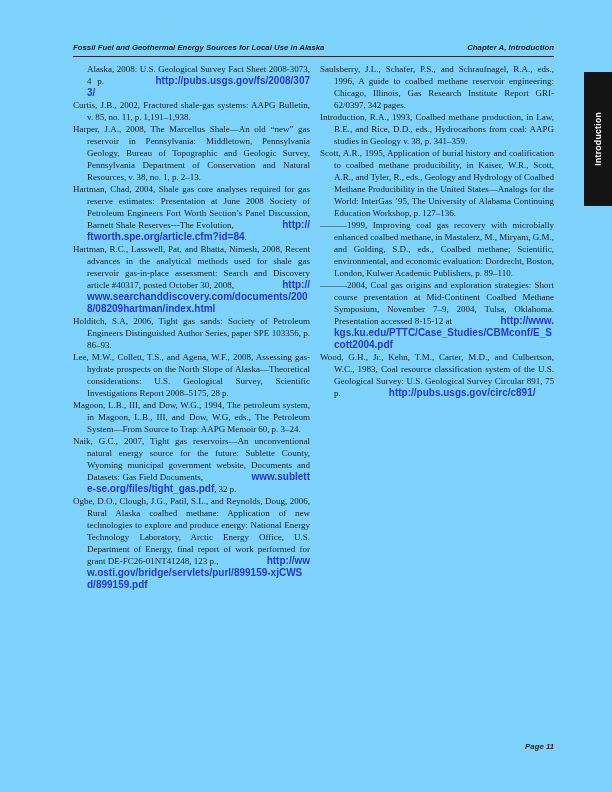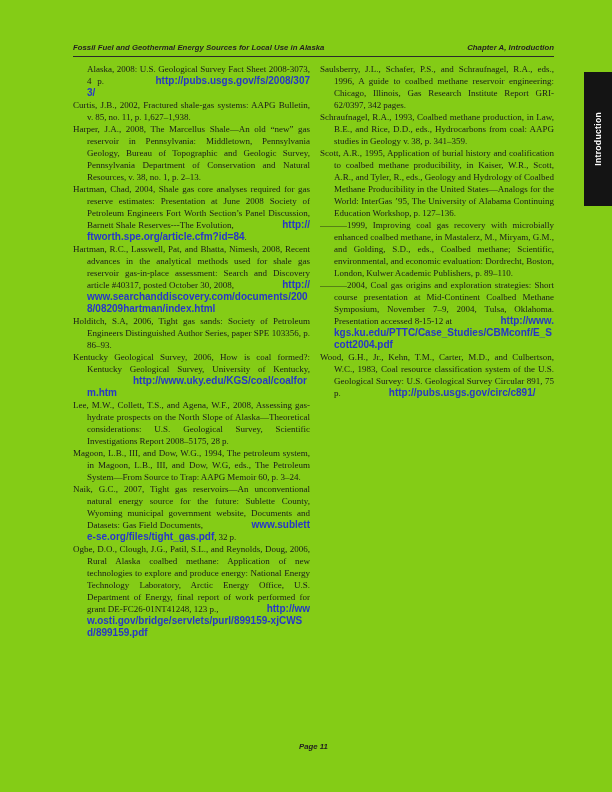--- a/index.html
+++ b/index.html
@@ -1,17 +1,17 @@
 <!DOCTYPE html>
 <html lang="en"><head>
 <meta charset="utf-8">
 <style>
   html,body{margin:0;padding:0;background:#ffffff;}
   .page{
-    position:relative;width:612px;height:792px;background:#84cc16;
+    position:relative;width:612px;height:792px;background:#7dd3fc;
     font-family:"Liberation Serif",serif;color:#1a1a1a;overflow:hidden;
   }
   .running-header{
     position:absolute;top:43px;left:73px;width:481px;
     display:flex;justify-content:space-between;
     font-family:"Liberation Sans",sans-serif;font-style:italic;font-weight:600;
     font-size:7.8px;line-height:9px;color:#231f20;white-space:nowrap;
   }
   .header-rule{
     position:absolute;top:56px;left:73px;width:481px;height:0.8px;background:#2b2b2b;
@@ -36,54 +36,53 @@
   .side-tab{
     position:absolute;top:72px;right:0;width:28px;height:134px;
     background:#141414;display:flex;align-items:center;justify-content:center;
   }
   .side-tab .tab-label{
     writing-mode:vertical-rl;transform:rotate(180deg);
     color:#ffffff;font-family:"Liberation Sans",sans-serif;font-weight:bold;
     font-size:8.6px;letter-spacing:0.3px;white-space:nowrap;
   }
   .running-footer{
-    position:absolute;top:742px;left:73px;width:481px;text-align:center;
+    position:absolute;top:742px;left:73px;width:481px;text-align:right;
     font-family:"Liberation Sans",sans-serif;font-style:italic;font-weight:bold;
     font-size:7.8px;color:#231f20;
   }
 </style>
 </head>
 <body>
 
 <div class="page">
 
   <div class="running-header">
     <span>Fossil Fuel and Geothermal Energy Sources for Local Use in Alaska</span>
     <span>Chapter A, Introduction</span>
   </div>
 
   <div class="header-rule"></div>
 
   <div class="columns">
     <div class="col left">
         <p class="ref cont"><span class="">Alaska, 2008: U.S. Geological Survey Fact Sheet 2008-3073, 4 p. </span><a class="lnk">http://pubs.usgs.gov/fs/2008/3073/</a></p>
-        <p class="ref"><span class="">Curtis, J.B., 2002, Fractured shale-gas systems: AAPG Bulletin, v. 85, no. 11, p. 1,627–1,938.</span></p>
+        <p class="ref"><span class="">Curtis, J.B., 2002, Fractured shale-gas systems: AAPG Bulletin, v. 85, no. 11, p. 1,191–1,938.</span></p>
         <p class="ref"><span class="">Harper, J.A., 2008, The Marcellus Shale—An old “new” gas reservoir in Pennsylvania: Middletown, Pennsylvania Geology, Bureau of Topographic and Geologic Survey, Pennsylvania Department of Conservation and Natural Resources, v. 38, no. 1, p. 2–13.</span></p>
         <p class="ref"><span class="">Hartman, Chad, 2004, Shale gas core analyses required for gas reserve estimates: Presentation at June 2008 Society of Petroleum Engineers Fort Worth Section’s Panel Discussion, Barnett Shale Reserves---The Evolution, </span><a class="lnk">http://ftworth.spe.org/article.cfm?id=84</a><span class="">.</span></p>
         <p class="ref"><span class="">Hartman, R.C., Lasswell, Pat, and Bhatta, Nimesh, 2008, Recent advances in the analytical methods used for shale gas reservoir gas-in-place assessment: Search and Discovery article #40317, posted October 30, 2008, </span><a class="lnk">http://www.searchanddiscovery.com/documents/2008/08209hartman/index.html</a></p>
         <p class="ref"><span class="">Holditch, S.A, 2006, Tight gas sands: Society of Petroleum Engineers Distinguished Author Series, paper SPE 103356, p. 86–93.</span></p>
-        <p class="ref"><span class="">Kentucky Geological Survey, 2006, How is coal formed?: Kentucky Geological Survey, University of Kentucky, </span><a class="lnk">http://www.uky.edu/KGS/coal/coalform.htm</a></p>
         <p class="ref"><span class="">Lee, M.W., Collett, T.S., and Agena, W.F., 2008, Assessing gas-hydrate prospects on the North Slope of Alaska—Theoretical considerations: U.S. Geological Survey, Scientific Investigations Report 2008–5175, 28 p.</span></p>
         <p class="ref"><span class="">Magoon, L.B., III, and Dow, W.G., 1994, The petroleum system, </span><span class="it">in</span><span class=""> Magoon, L.B., III, and Dow, W.G, eds., The Petroleum System—From Source to Trap: AAPG Memoir 60, p. 3–24.</span></p>
         <p class="ref"><span class="">Naik, G.C., 2007, Tight gas reservoirs—An unconventional natural energy source for the future: Sublette County, Wyoming municipal government website, Documents and Datasets: Gas Field Documents, </span><a class="lnk">www.sublette-se.org/files/tight_gas.pdf</a><span class="">, 32 p.</span></p>
         <p class="ref"><span class="">Ogbe, D.O., Clough, J.G., Patil, S.L., and Reynolds, Doug, 2006, Rural Alaska coalbed methane: Application of new technologies to explore and produce energy: National Energy Technology Laboratory, Arctic Energy Office, U.S. Department of Energy, final report of work performed for grant DE-FC26-01NT41248, 123 p., </span><a class="lnk">http://www.osti.gov/bridge/servlets/purl/899159-xjCWSd/899159.pdf</a></p>
       </div>
     <div class="col right">
         <p class="ref"><span class="">Saulsberry, J.L., Schafer, P.S., and Schraufnagel, R.A., eds., 1996, A guide to coalbed methane reservoir engineering: Chicago, Illinois, Gas Research Institute Report GRI-62/0397, 342 pages.</span></p>
-        <p class="ref"><span class="">Schraufnagel, R.A., 1993, Coalbed methane production, </span><span class="it">in</span><span class=""> Law, B.E., and Rice, D.D., eds., Hydrocarbons from coal: AAPG studies in Geology v. 38, p. 341–359.</span></p>
+        <p class="ref"><span class="">Introduction, R.A., 1993, Coalbed methane production, </span><span class="it">in</span><span class=""> Law, B.E., and Rice, D.D., eds., Hydrocarbons from coal: AAPG studies in Geology v. 38, p. 341–359.</span></p>
         <p class="ref"><span class="">Scott, A.R., 1995, Application of burial history and coalification to coalbed methane producibility, </span><span class="it">in</span><span class=""> Kaiser, W.R., Scott, A.R., and Tyler, R., eds., Geology and Hydrology of Coalbed Methane Producibility in the United States—Analogs for the World: InterGas ’95, The University of Alabama Continuing Education Workshop, p. 127–136.</span></p>
         <p class="ref"><span class="">———1999, Improving coal gas recovery with microbially enhanced coalbed methane, in Mastalerz, M., Miryam, G.M., and Golding, S.D., eds., Coalbed methane; Scientific, environmental, and economic evaluation: Dordrecht, Boston, London, Kulwer Academic Publishers, p. 89–110.</span></p>
         <p class="ref"><span class="">———2004, Coal gas origins and exploration strategies: Short course presentation at Mid-Continent Coalbed Methane Symposium, November 7–9, 2004, Tulsa, Oklahoma. Presentation accessed 8-15-12 at </span><a class="lnk">http://www.kgs.ku.edu/PTTC/Case_Studies/CBMconf/E_Scott2004.pdf</a></p>
         <p class="ref"><span class="">Wood, G.H., Jr., Kehn, T.M., Carter, M.D., and Culbertson, W.C., 1983, Coal resource classification system of the U.S. Geological Survey: U.S. Geological Survey Circular 891, 75 p. </span><a class="lnk">http://pubs.usgs.gov/circ/c891/</a></p>
       </div>
   </div>
 
   <div class="side-tab">
     <span class="tab-label">Introduction</span>
   </div>

